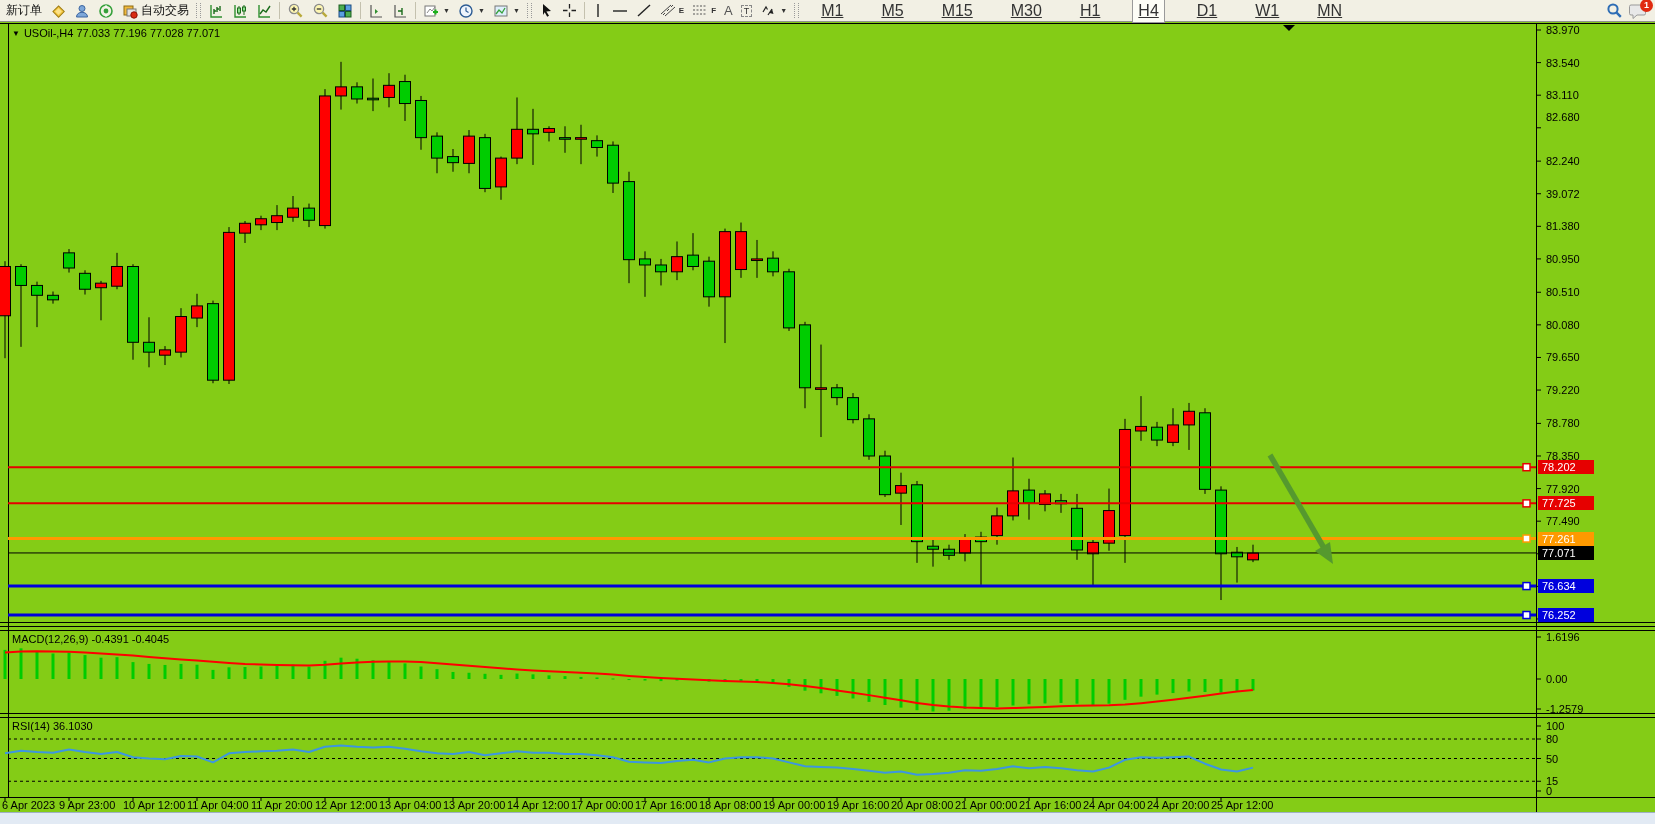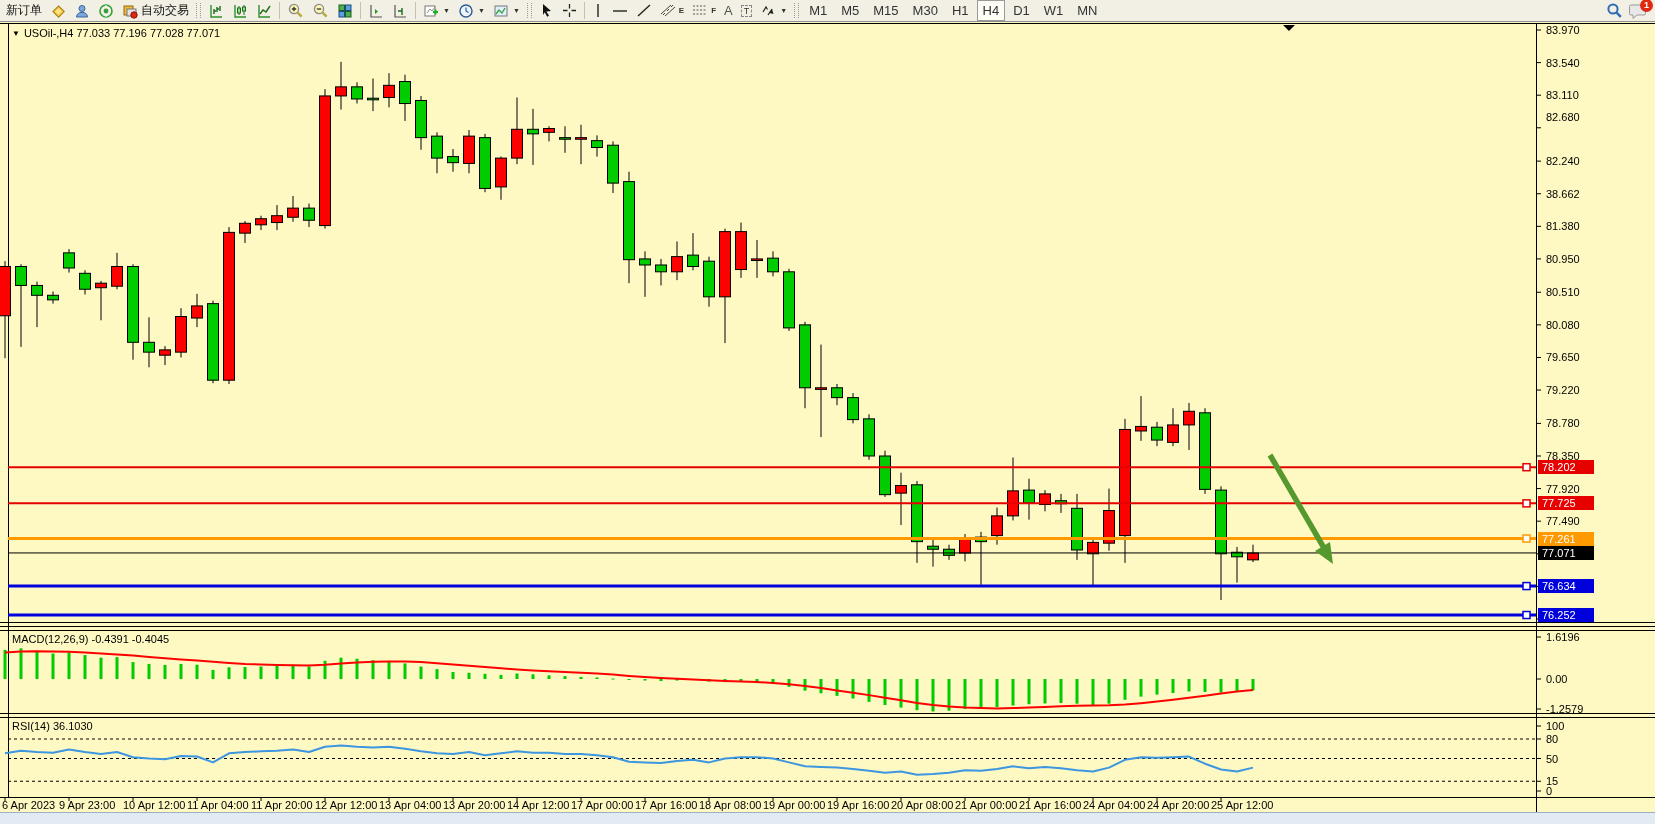--- a/index.html
+++ b/index.html
@@ -1,26 +1,26 @@
 <!DOCTYPE html>
 <html><head>
 <meta charset="utf-8">
 <style>
   html,body{margin:0;padding:0;background:#888;}
-  #stage{position:relative;width:1655px;height:824px;background:#fef9c3;overflow:hidden;
+  #stage{position:relative;width:1655px;height:824px;background:#84cc16;overflow:hidden;
          font-family:"Liberation Sans",sans-serif;}
   
   .toolbar{position:absolute;top:0;left:0;width:1655px;height:22px;background:#f2f0e4;
            border-bottom:1px solid #8f8f8f;display:flex;align-items:center;padding:0 2px;
            font-size:12px;color:#111;box-sizing:border-box;}
   .tbtn{height:20px;display:flex;align-items:center;gap:3px;padding:0 4px;cursor:default;white-space:nowrap;}
   .sep{width:1px;height:17px;background:#c4c1ae;margin:0 3px;}
   .grip{width:3px;height:15px;border-left:1px dotted #9a9a9a;border-right:1px dotted #9a9a9a;margin:0 3px;}
   .caret{font-size:7px;color:#333;margin-left:1px;}
-  .tf{font-size:13px;color:#333;padding:2px 5px;margin:0 1px;border:1px solid transparent;cursor:default;}
+  .tf{font-size:16px;color:#333;padding:2px 5px;margin:0 13px;border:1px solid transparent;cursor:default;text-decoration:underline;}
   .tf.active{background:#fdfdf6;border:1px solid #9a9a9a;}
   .toolbar .right{margin-left:auto;display:flex;align-items:center;gap:6px;padding-right:6px;}
   .chatwrap{position:relative;}
   .badge{position:absolute;top:-4px;right:-6px;background:#e02a10;color:#fff;border-radius:50%;
          width:13px;height:13px;font-size:9px;line-height:13px;text-align:center;font-weight:bold;}
   
   .chart-topline{position:absolute;left:0;top:23px;width:1655px;height:1px;background:#000;}
   .leftborder{position:absolute;left:8px;top:24px;width:1px;height:773px;background:#000;}
   .axisborder{position:absolute;left:1536px;top:24px;width:1px;height:788px;background:#000;}
   .sepline{position:absolute;left:0;width:1655px;height:1px;background:#000;}
@@ -579,21 +579,21 @@
       <div class="pricebox" style="top: 496.371px; background: rgb(230, 0, 0); color: rgb(255, 255, 255);">77.725</div>
       <div class="pricebox" style="top: 531.542px; background: rgb(255, 153, 0); color: rgb(255, 255, 255);">77.261</div>
       <div class="pricebox" style="top: 545.944px; background: rgb(0, 0, 0); color: rgb(255, 255, 255);">77.071</div>
       <div class="pricebox" style="top: 579.069px; background: rgb(0, 0, 221); color: rgb(255, 255, 255);">76.634</div>
       <div class="pricebox" style="top: 608.024px; background: rgb(0, 0, 221); color: rgb(255, 255, 255);">76.252</div>
       <div class="ptick" style="top: 24px;">83.970</div>
       <div class="ptick" style="top: 56.594px;">83.540</div>
       <div class="ptick" style="top: 89.188px;">83.110</div>
       <div class="ptick" style="top: 111px;">82.680</div>
       <div class="ptick" style="top: 155.134px;">82.240</div>
-      <div class="ptick" style="top: 187.728px;">38.662</div>
+      <div class="ptick" style="top: 187.728px;">39.072</div>
       <div class="ptick" style="top: 220.322px;">81.380</div>
       <div class="ptick" style="top: 252.916px;">80.950</div>
       <div class="ptick" style="top: 286.268px;">80.510</div>
       <div class="ptick" style="top: 318.862px;">80.080</div>
       <div class="ptick" style="top: 351.456px;">79.650</div>
       <div class="ptick" style="top: 384.05px; text-align: right;">79.220</div>
       <div class="ptick" style="top: 417.402px;">78.780</div>
       <div class="ptick" style="top: 449.996px;">78.350</div>
       <div class="ptick" style="top: 482.59px;">77.920</div>
       <div class="ptick" style="top: 515.184px;">77.490</div>

